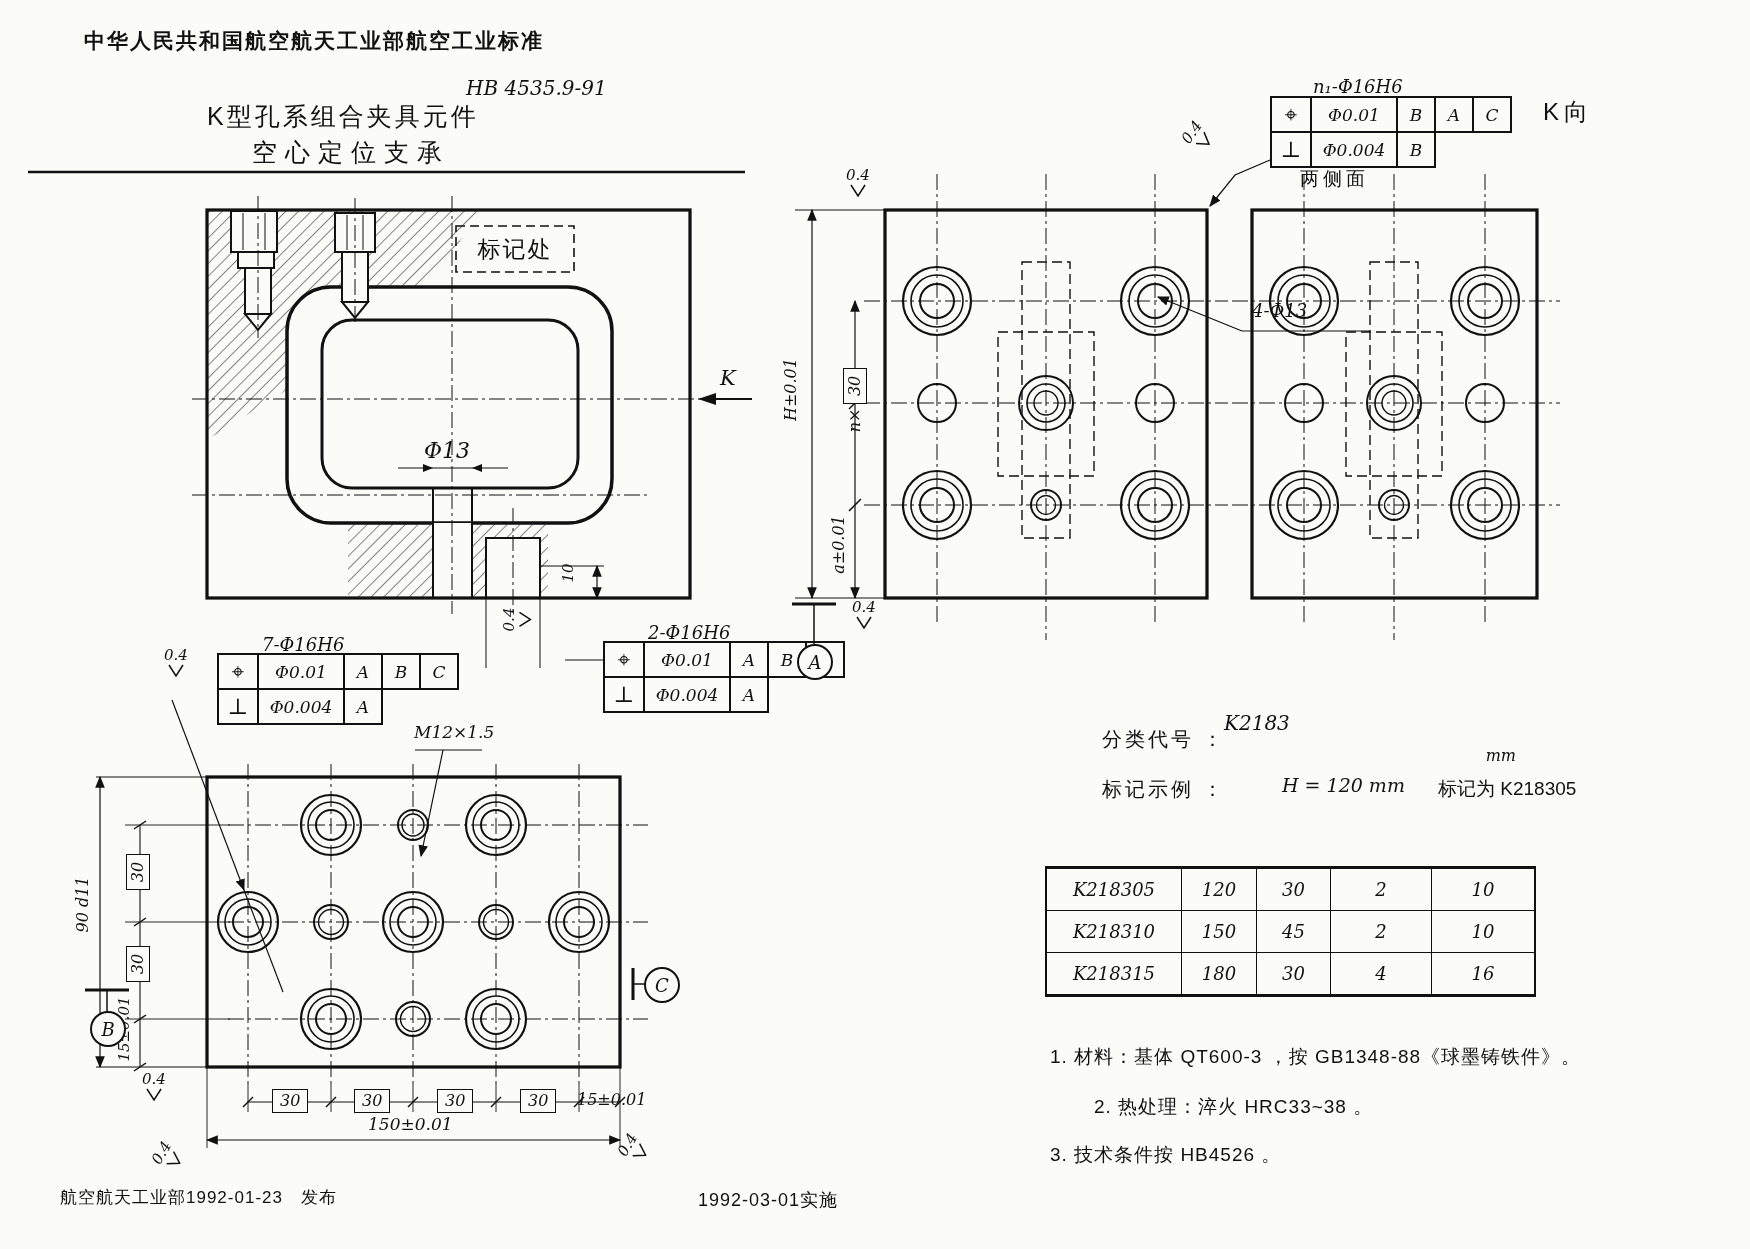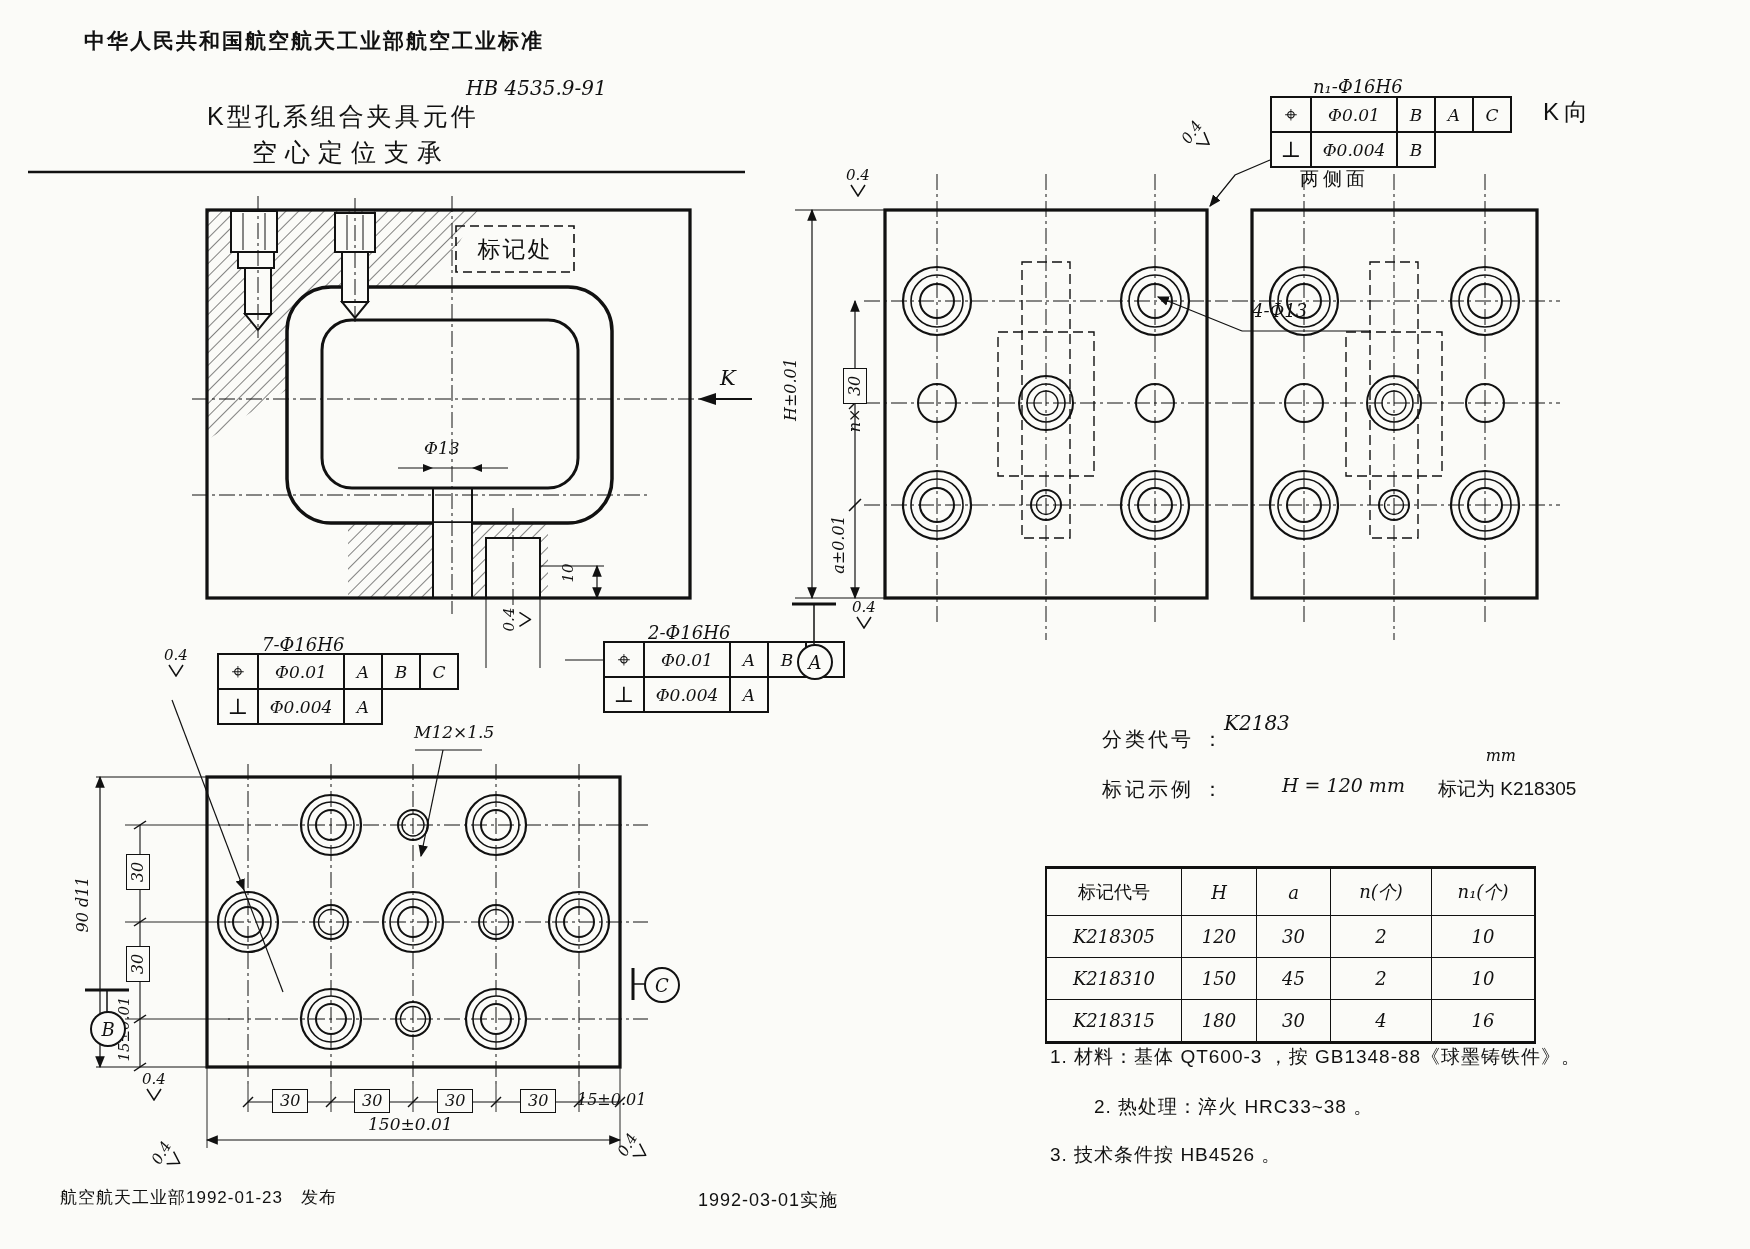--- a/index.html
+++ b/index.html
@@ -401,21 +401,21 @@
     </svg>
 </div>
 <div class="sfm" style="left:622px;top:1134px;transform:rotate(-60deg);">
   <span>0.4</span>
   <svg width="16" height="13">
       <path d="M1 1 L8 12 L15 1" fill="none" stroke="#111" stroke-width="1.5"></path>
     </svg>
 </div>
 
 <div class="abs dim" style="left:720px;top:366px;font-size:21px;">K</div>
-<div class="abs dim" style="left:424px;top:438px;font-size:17px;">Φ13</div>
+<div class="abs dim" style="left:424px;top:438px;font-size:22px;">Φ13</div>
 <div class="abs dim rot" style="left:548px;top:564px;width:40px;font-size:15px;">10</div>
 <div class="abs dim" style="left:1252px;top:300px;font-size:18px;">4-Φ13</div>
 <div class="abs dim rot" style="left:740px;top:380px;width:100px;font-size:16px;">H±0.01</div>
 <div class="abs rot" style="left:805px;top:388px;width:100px;">
   <span class="dim" style="font-size:16px;">n×</span>
   <span class="box30">30</span>
 </div>
 <div class="abs dim rot" style="left:793px;top:535px;width:90px;font-size:16px;">a±0.01</div>
 <div class="abs dim" style="left:414px;top:722px;font-size:17px;">M12×1.5</div>
 <div class="abs dim rot" style="left:32px;top:895px;width:100px;font-size:16px;">90 d11</div>
@@ -448,27 +448,20 @@
   </div>
 
 <div class="abs cjk" style="left:1102px;top:726px;font-size:20px;letter-spacing:3px;">分类代号 ：</div>
 <div class="abs dim" style="left:1224px;top:684px;font-size:20px;margin-top:27px;">K2183</div>
 <div class="abs cjk" style="left:1102px;top:776px;font-size:20px;letter-spacing:3px;">标记示例 ：</div>
 <div class="abs dim" style="left:1282px;top:774px;font-size:19px;">H = 120 mm</div>
 <div class="abs cjk" style="left:1438px;top:776px;font-size:19px;">标记为 K218305</div>
 
 <div class="abs dim" style="left:1396px;top:746px;font-size:16px;text-align:right;width:120px;">mm</div>
 <div class="spec">
-  <div class="row hd">
-    <div class="cell c0 cjk" style="font-style:normal;">标记代号</div>
-    <div class="cell c1">H</div>
-    <div class="cell c2">a</div>
-    <div class="cell c3">n(个)</div>
-    <div class="cell c4">n₁(个)</div>
-  </div>
   <div class="row">
     <div class="cell c0">K218305</div>
     <div class="cell c1">120</div>
     <div class="cell c2">30</div>
     <div class="cell c3">2</div>
     <div class="cell c4">10</div>
   </div>
   <div class="row">
     <div class="cell c0">K218310</div>
     <div class="cell c1">150</div>

